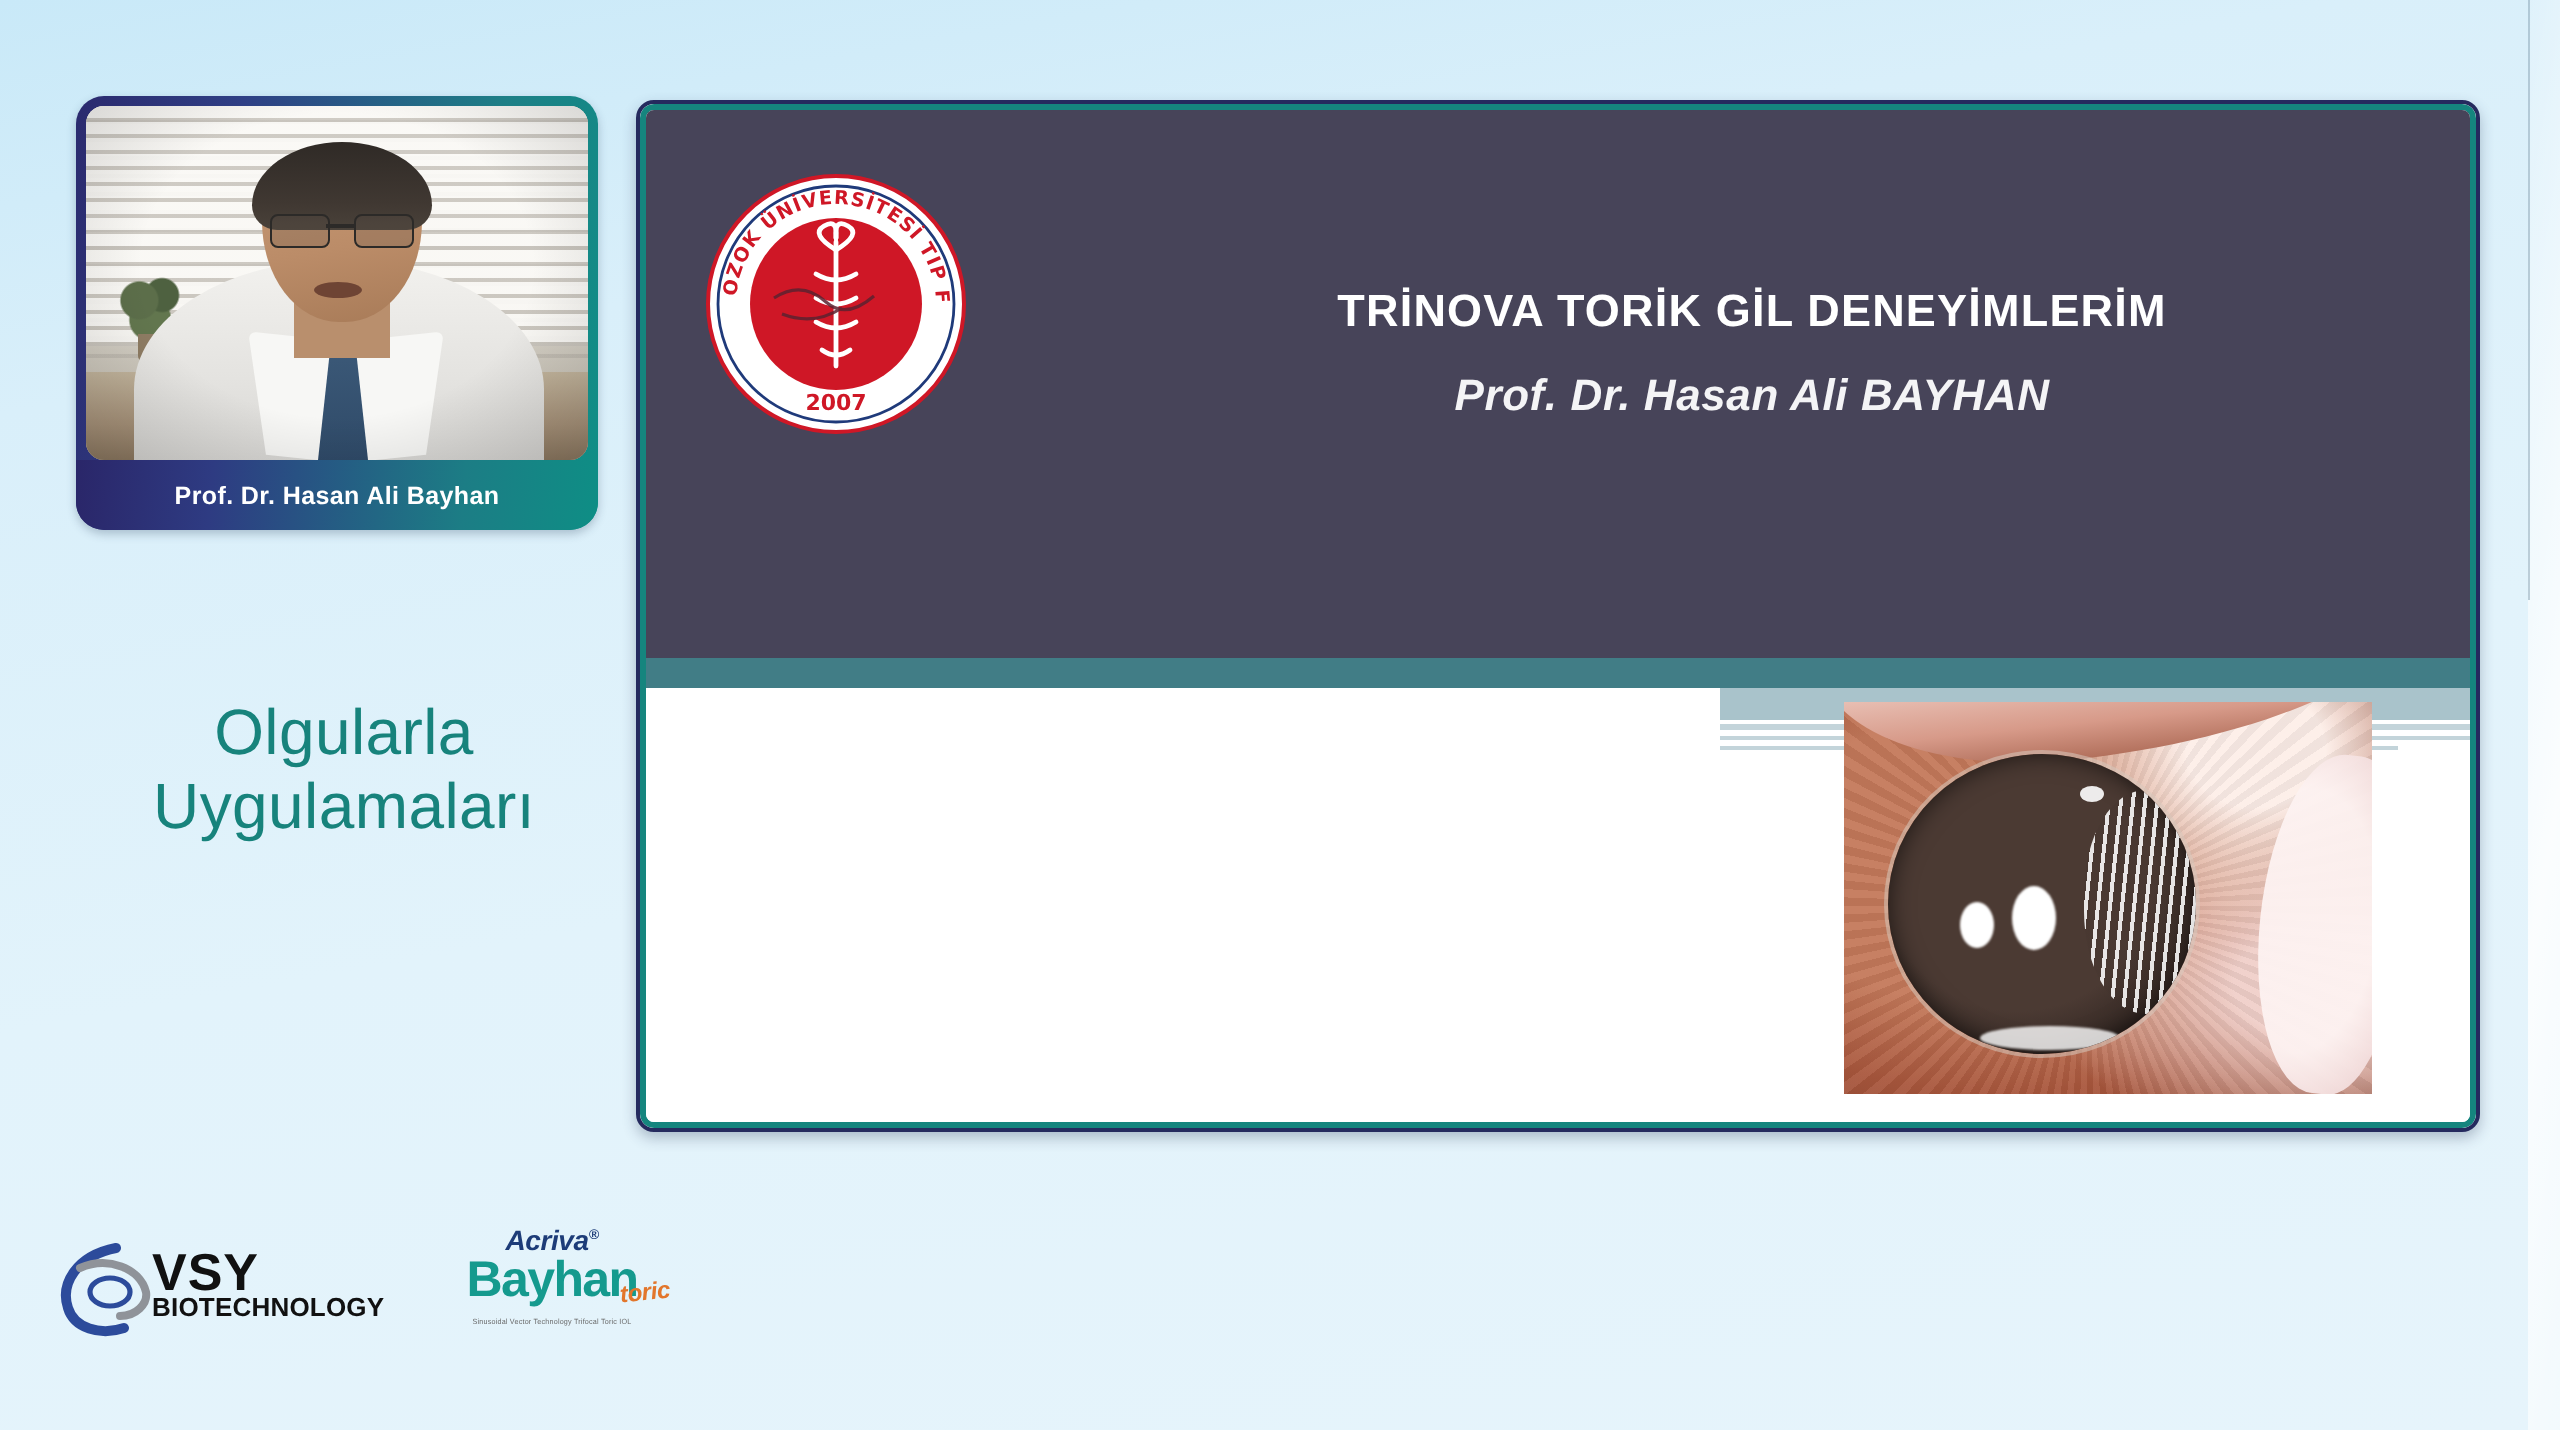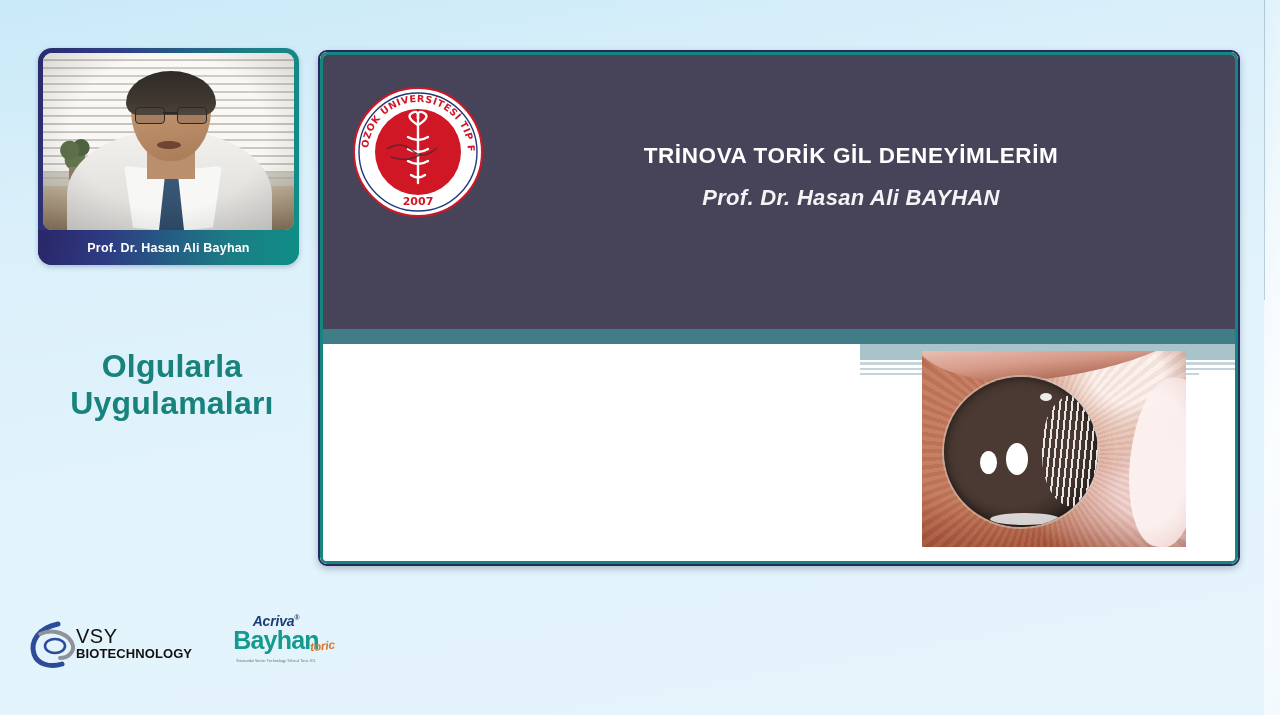--- a/index.html
+++ b/index.html
@@ -170,21 +170,21 @@
   }
 
   
   #left-headline {
     position: absolute;
     left: 0; top: 348px;
     width: 344px;
     text-align: center;
     color: #17837c;
     font-size: 32px;
-    font-weight: bold;
+    font-weight: normal;
     line-height: 37px;
     letter-spacing: .2px;
   }
 
   
   #slide-panel {
     position: absolute;
     left: 318px; top: 50px;
     width: 922px; height: 516px;
     border-radius: 9px;
@@ -210,21 +210,21 @@
   }
 
   #logo-emblem {
     position: absolute;
     left: 28px; top: 30px;
     width: 134px; height: 134px;
   }
 
   #slide-title-block {
     position: absolute;
-    left: 178px; top: 88px;
+    left: 203px; top: 88px;
     width: 700px;
     text-align: center;
   }
   #slide-title {
     color: #ffffff;
     font-size: 22.5px;
     font-weight: bold;
     letter-spacing: .6px;
     margin-bottom: 16px;
   }
@@ -341,21 +341,21 @@
   }
 
   #vsy-logo {
     position: absolute; left: 0; top: 6px;
     width: 172px; height: 56px;
   }
   #vsy-text {
     position: absolute; left: 48px; top: 10px;
     line-height: 17px;
   }
-  #vsy-text .l1 { font-size: 20px; font-weight: normal; color: #111111; letter-spacing: .5px; }
+  #vsy-text .l1 { font-size: 26px; font-weight: bold; color: #111111; letter-spacing: .5px; }
   #vsy-text .l2 { font-size: 13px; font-weight: bold; color: #111111; letter-spacing: .1px; }
 
   #trinova-logo {
     position: absolute; left: 183px; top: 0;
     width: 130px; height: 62px;
     text-align: center;
   }
   #trinova-acriva {
     font-size: 14px; font-weight: bold; font-style: italic;
     color: #1d3c78; letter-spacing: -.2px;

